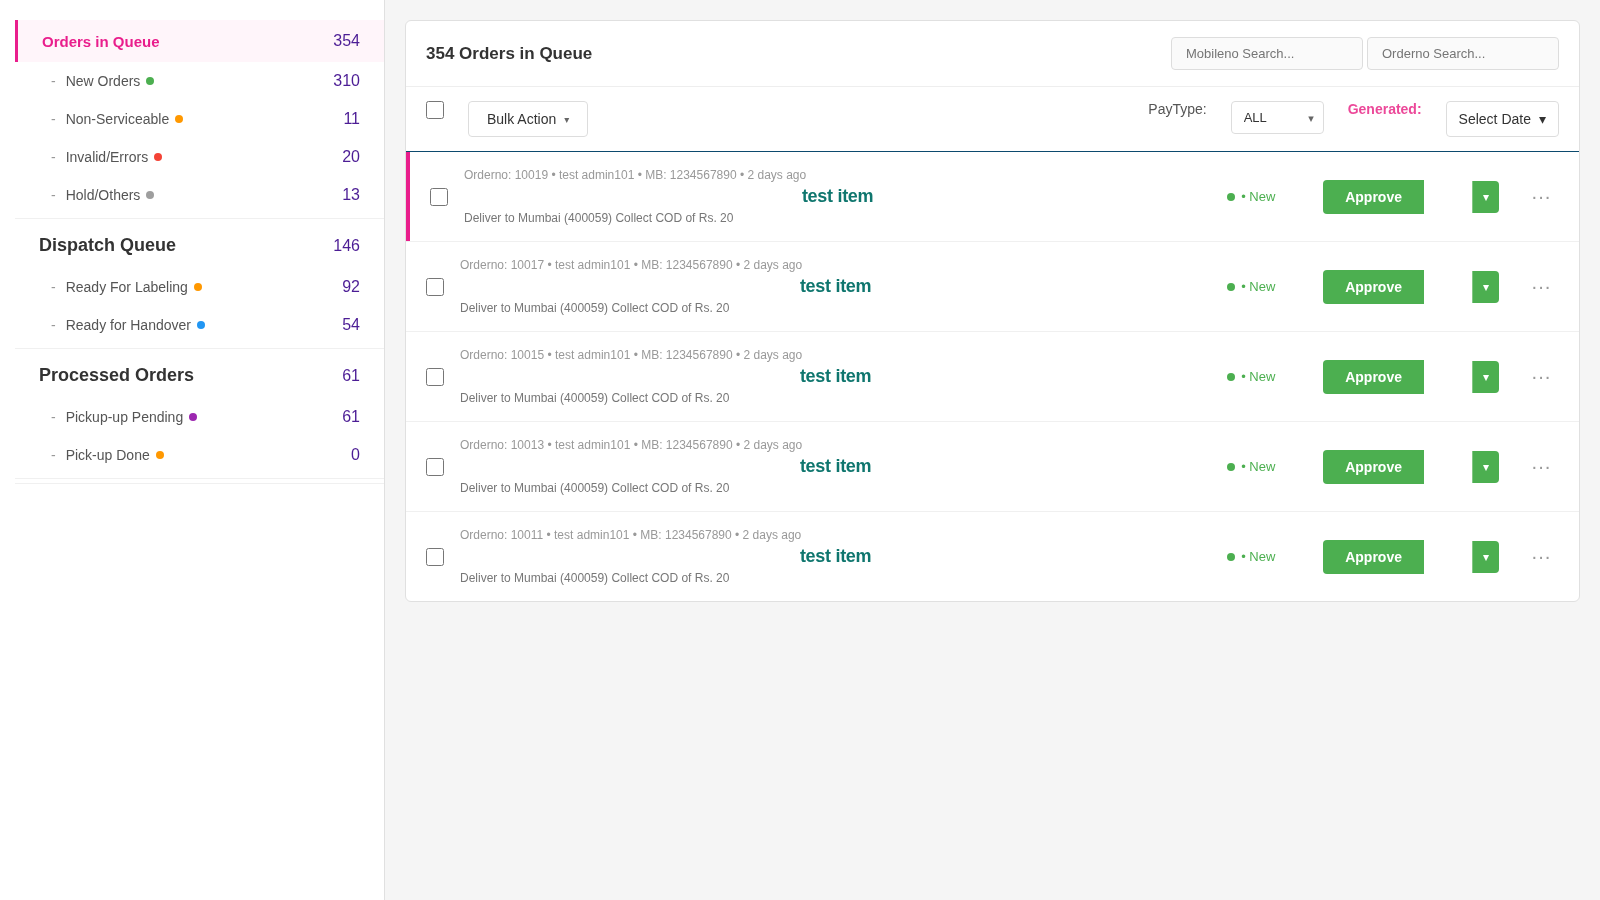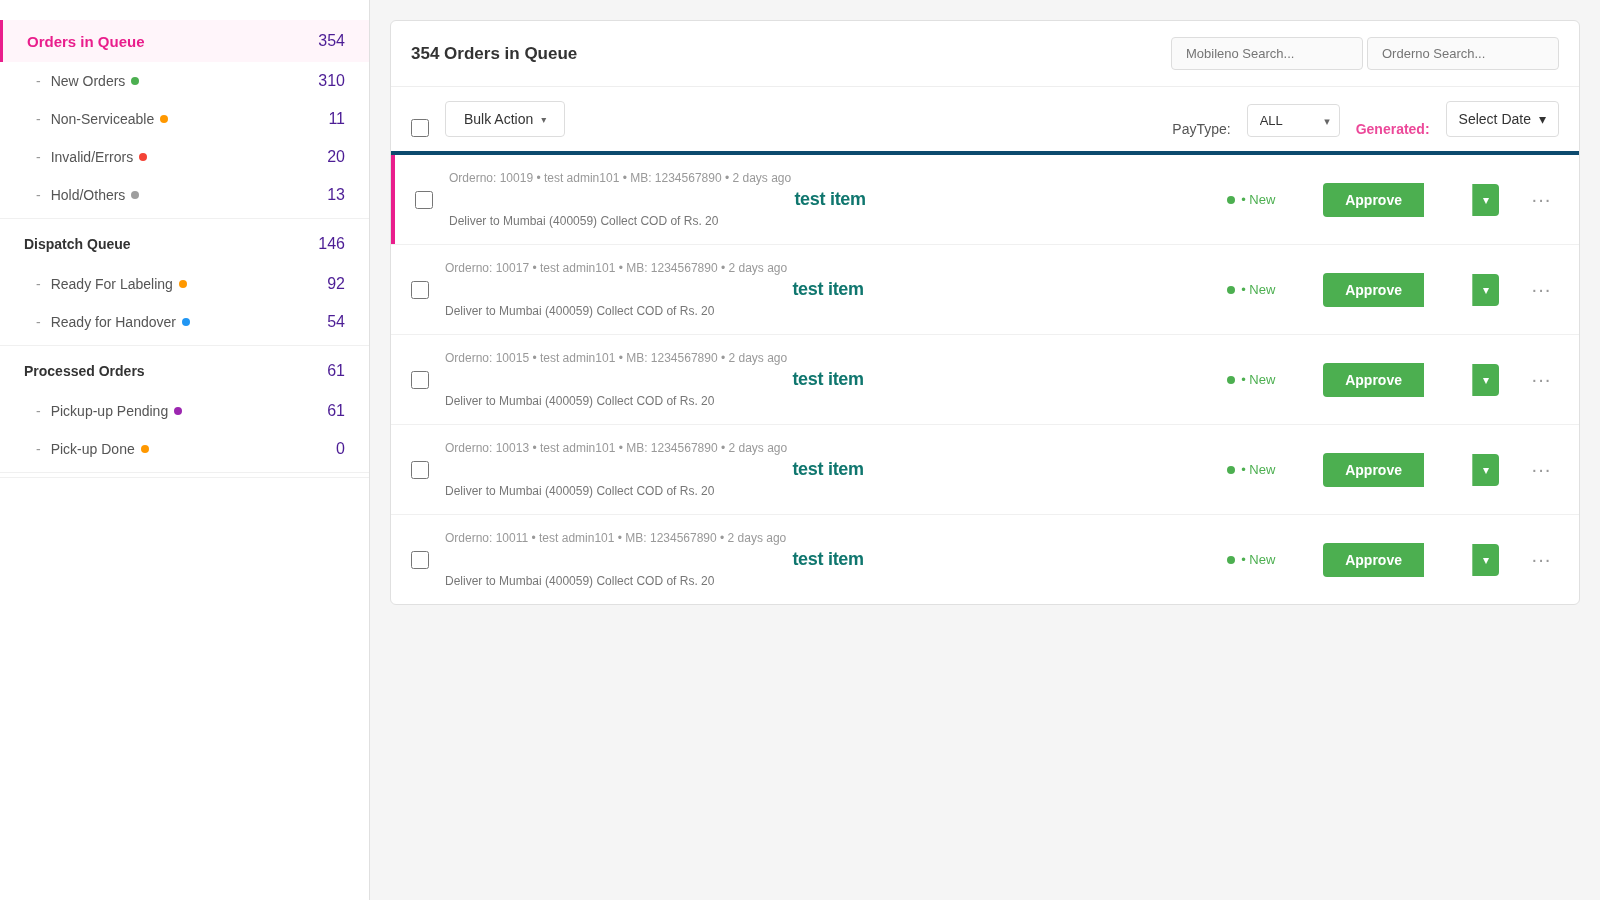--- a/index.html
+++ b/index.html
@@ -3,29 +3,29 @@
   <meta charset="utf-8">
   <style>
     * { margin: 0; padding: 0; box-sizing: border-box; }
     body { font-family: 'Segoe UI', Arial, sans-serif; background: #f5f5f5; font-size: 14px; color: #333; }
 
     .page-wrapper { display: flex; flex-direction: column; width: 1600px; min-height: 900px; background: #fff; }
 
     .page-header { padding: 20px 30px 0 30px; background: #fff; border-bottom: 2px solid #e0e0e0; }
     .page-title { font-size: 18px; font-weight: 600; color: #333; padding-bottom: 12px; display: inline-block; border-bottom: 2px solid #e91e8c; }
 
-    .content-area { display: flex; flex: 1; background: #f5f5f5; }
+    .content-area { display: flex; flex: 1; background: #f5f5f5; margin-left: 15px; }
 
     
     .sidebar { width: 370px; background: #fff; border-right: 1px solid #e0e0e0; padding: 20px 0; min-height: 840px; }
     .sidebar-section { padding: 0; }
     .sidebar-main-item { display: flex; justify-content: space-between; align-items: center; padding: 12px 24px; cursor: pointer; }
     .sidebar-main-item.active { border-left: 3px solid #e91e8c; background: #fff5fa; }
     .sidebar-main-item.active .sidebar-label { color: #e91e8c; font-weight: 600; font-size: 15px; }
-    .sidebar-main-item .sidebar-label { color: #333; font-weight: 600; font-size: 14px; }
+    .sidebar-main-item .sidebar-label { color: #333; font-weight: 600; font-size: 18px; }
     .sidebar-count { color: #4c1d95; font-size: 16px; font-weight: 500; }
     .sidebar-sub-item { display: flex; justify-content: space-between; align-items: center; padding: 10px 24px 10px 36px; cursor: pointer; }
     .sidebar-sub-item .sub-label { color: #555; font-size: 14px; display: flex; align-items: center; gap: 6px; }
     .sidebar-sub-item .sub-label .dash { color: #999; margin-right: 4px; }
     .dot { width: 8px; height: 8px; border-radius: 50%; display: inline-block; }
     .dot-green { background: #4caf50; }
     .dot-orange { background: #ff9800; }
     .dot-red { background: #f44336; }
     .dot-gray { background: #9e9e9e; }
     .dot-blue { background: #2196f3; }
@@ -35,21 +35,21 @@
     
     .main-content { flex: 1; padding: 20px; }
     .orders-panel { background: #fff; border-radius: 6px; overflow: hidden; border: 1px solid #e0e0e0; }
 
     
     .panel-header { display: flex; align-items: center; padding: 16px 20px; border-bottom: 1px solid #eee; gap: 4px; }
     .panel-title { font-size: 17px; font-weight: 600; color: #333; flex: 1; }
     .search-input { border: 1px solid #ddd; border-radius: 4px; padding: 8px 14px; font-size: 13px; color: #999; width: 192px; outline: none; background: #fafafa; }
 
     
-    .toolbar { display: flex; align-items: flex-end; padding: 14px 20px; border-bottom: 4px solid #0c4a6e; gap: 16px; }
+    .toolbar { display: flex; align-items: flex-start; padding: 14px 20px; border-bottom: 1px solid #0c4a6e; gap: 24px; }
     .bulk-action-btn { display: flex; align-items: center; gap: 8px; padding: 9px 18px; border: 1px solid #ddd; border-radius: 4px; background: #fff; cursor: pointer; font-size: 14px; color: #333; font-weight: 500; }
     .bulk-action-btn .chevron { font-size: 10px; color: #666; }
     .toolbar-spacer { flex: 1; }
     .paytype-label { font-size: 14px; color: #555; font-weight: 500; }
     .paytype-select { border: 1px solid #ddd; border-radius: 4px; padding: 8px 22px 8px 12px; font-size: 13px; background: #fff; cursor: pointer; color: #333; appearance: none; -webkit-appearance: none; }
     .select-wrapper { position: relative; display: inline-block; }
     .select-wrapper::after { content: '▾'; position: absolute; right: 10px; top: 50%; transform: translateY(-50%); font-size: 11px; color: #666; pointer-events: none; }
     .generated-label { font-size: 14px; color: #ec4899; font-weight: 700; }
     .date-select-btn { display: flex; align-items: center; gap: 8px; padding: 9px 12px; border: 1px solid #ddd; border-radius: 4px; background: #fff; cursor: pointer; font-size: 14px; color: #333; font-weight: 500; }
     .checkbox-wrapper { width: 18px; height: 18px; }

